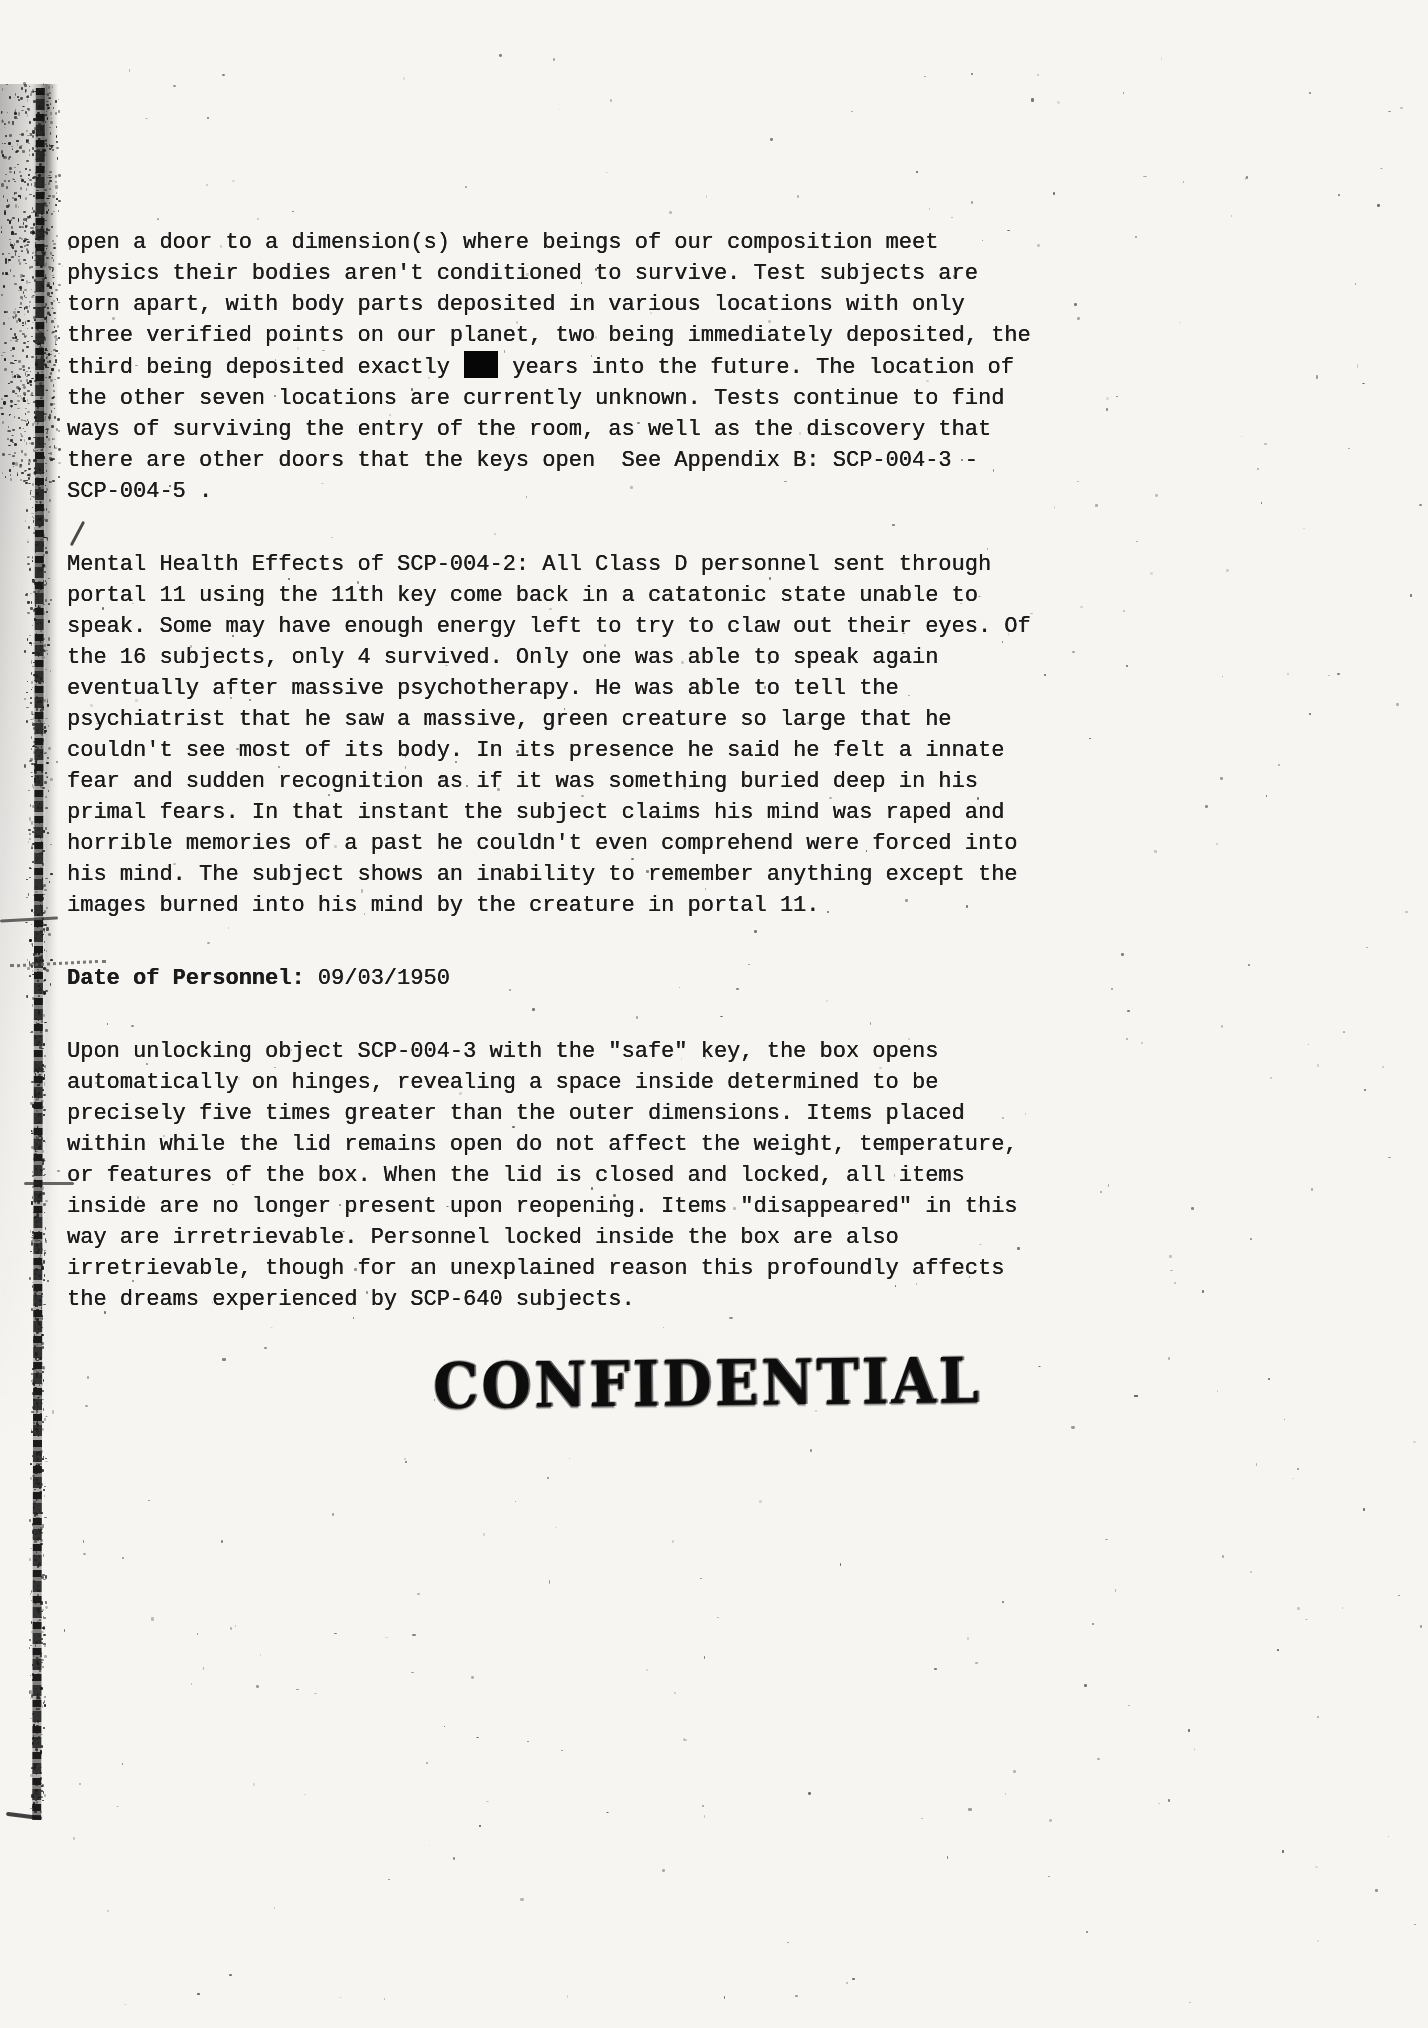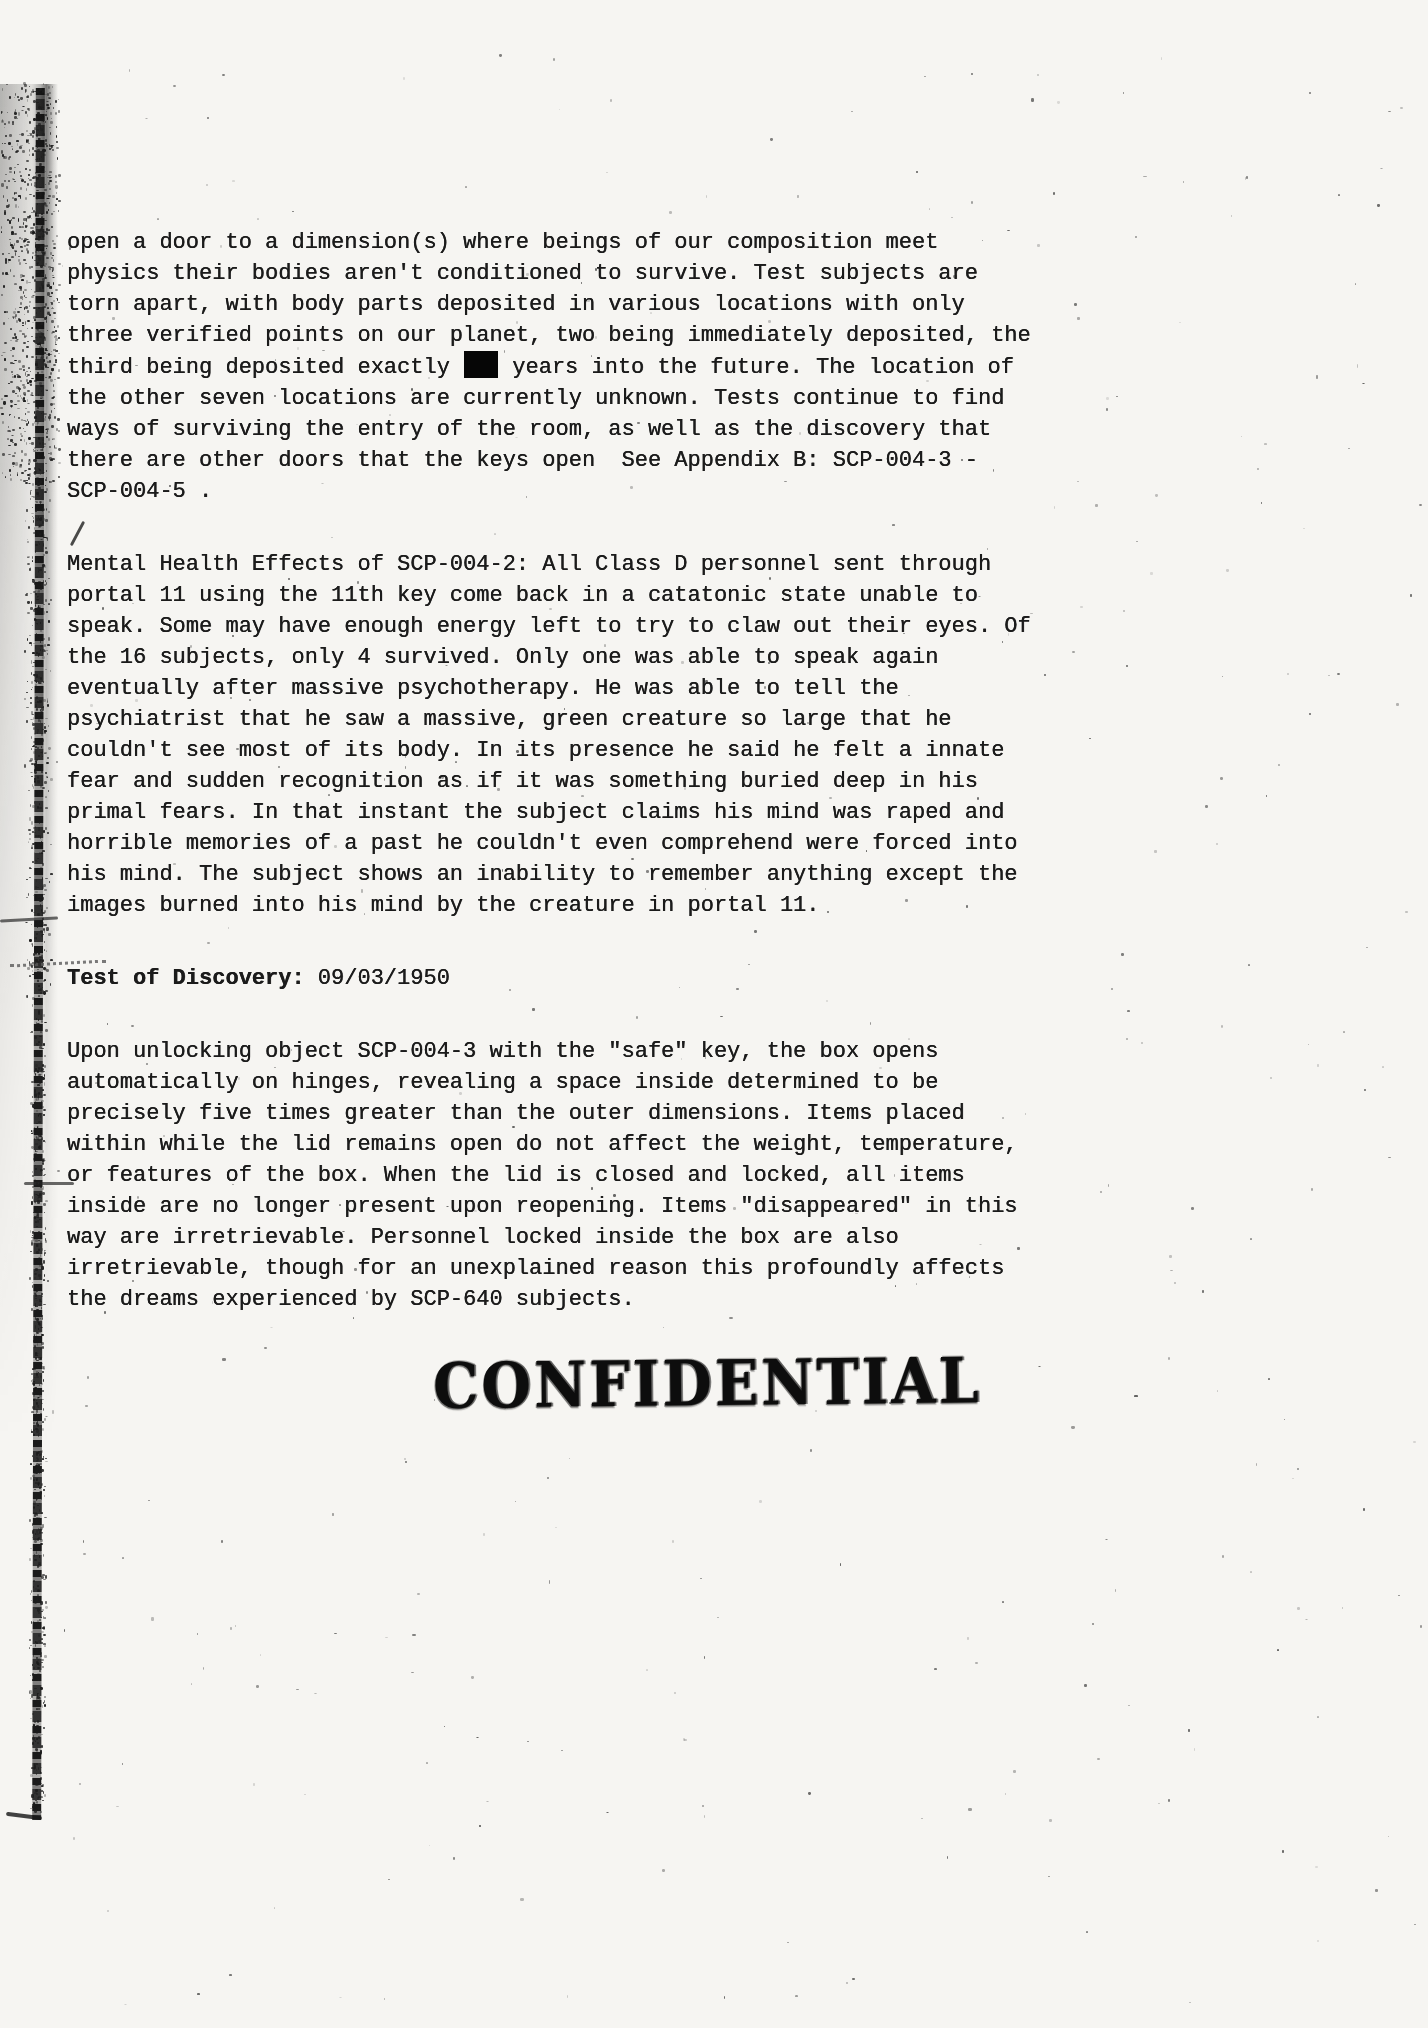--- a/index.html
+++ b/index.html
@@ -2561,21 +2561,21 @@
 psychiatrist that he saw a massive, green creature so large that he
 couldn't see most of its body. In its presence he said he felt a innate
 fear and sudden recognition as if it was something buried deep in his
 primal fears. In that instant the subject claims his mind was raped and
 horrible memories of a past he couldn't even comprehend were forced into
 his mind. The subject shows an inability to remember anything except the
 images burned into his mind by the creature in portal 11.</p>
 
 
 
-    <p class="field"><b class="lbl">Test of Discovery:</b><span> 09/03/1950</span></p>
+    <p class="field"><b class="lbl">Date of Personnel:</b><span> 09/03/1950</span></p>
 
 
 
     <p class="para">Upon unlocking object SCP-004-3 with the "safe" key, the box opens
 automatically on hinges, revealing a space inside determined to be
 precisely five times greater than the outer dimensions. Items placed
 within while the lid remains open do not affect the weight, temperature,
 or features of the box. When the lid is closed and locked, all items
 inside are no longer present upon reopening. Items "disappeared" in this
 way are irretrievable. Personnel locked inside the box are also

